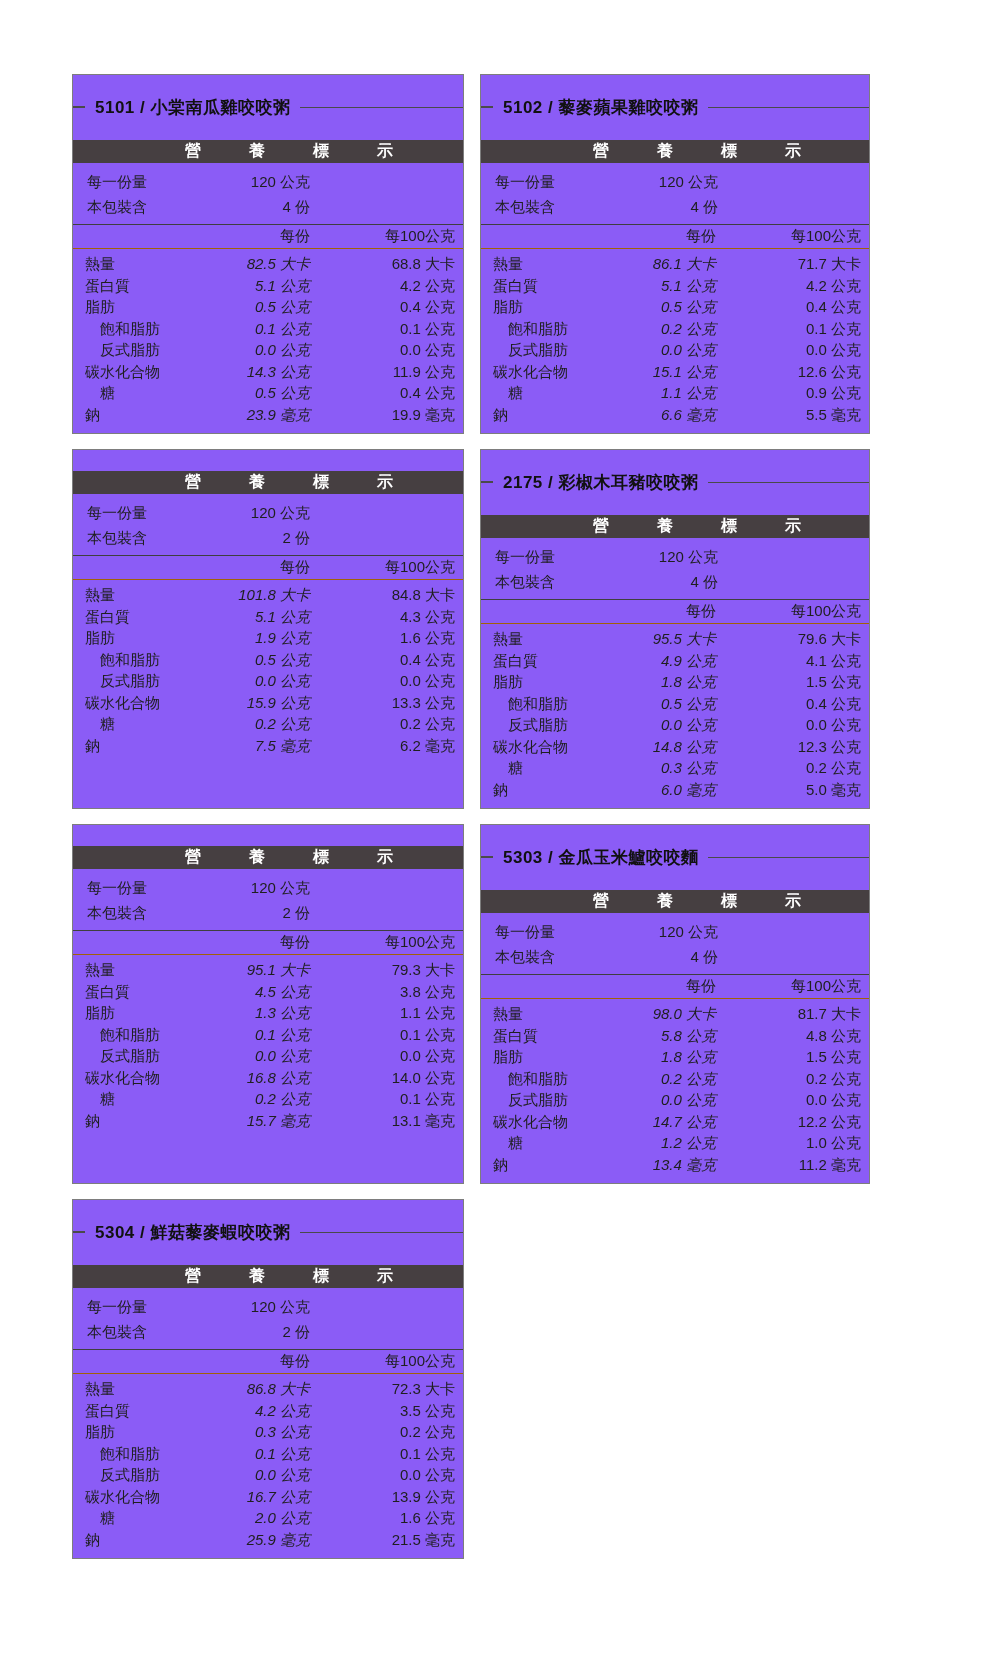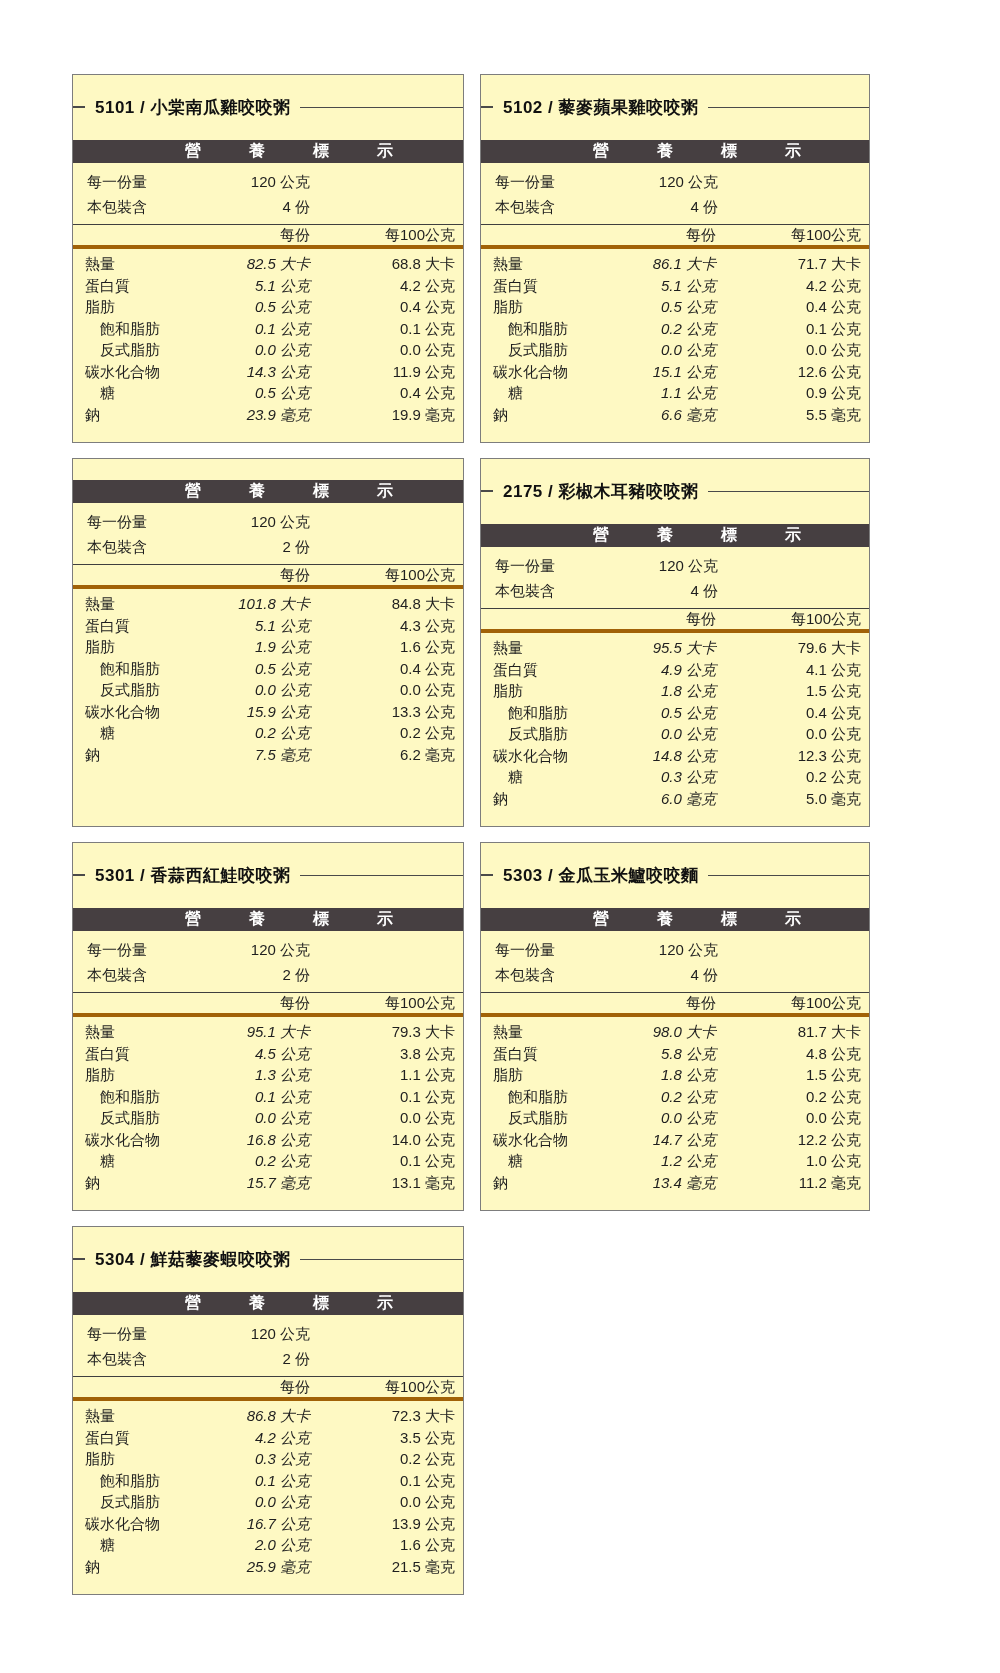--- a/index.html
+++ b/index.html
@@ -12,22 +12,22 @@
   }
   .sheet { padding:74px 0 0 72px; }
   .grid {
     display:grid;
     grid-template-columns:392px 390px;
     column-gap:16px;
     row-gap:15px;
   }
   .panel {
     border:1px solid #7d7d7d;
-    background:#fef9c3;
-    padding-bottom:17px;
+    background:#8b5cf6;
+    padding-bottom:8px;
   }
   
   .legend { display:flex; align-items:center; margin-top:20px; height:24px; }
   .dash { width:12px; height:2px; background:#4a4a4a; flex:0 0 auto; }
   .title {
     font-size:17px; font-weight:bold; color:#111;
     margin:0 9px 0 10px; letter-spacing:0.5px; white-space:nowrap;
   }
   .rule { flex:1 1 auto; height:1px; background:#4a4a4a; }
   
@@ -43,21 +43,21 @@
   }
   
   .serving { padding:6px 8px 5px 14px; border-bottom:1px solid #3f3f3f; }
   .s-row { display:flex; line-height:25px; font-size:15px; }
   .s-label { width:120px; flex:0 0 auto; }
   .s-val { width:103px; flex:0 0 auto; text-align:right; }
   
   .cols {
     display:flex; align-items:center;
     height:24px; padding:0 8px 0 12px;
-    border-bottom:4px solid #a16207;
+    border-bottom:1px solid #a16207;
     font-size:15px;
   }
   .c-spacer { flex:1 1 auto; }
   .c1 { width:112px; flex:0 0 auto; text-align:right; }
   .c2 { width:145px; flex:0 0 auto; text-align:right; }
   
   .rows { padding:4px 0 0; }
   .n-row { display:flex; padding:0 8px 0 12px; line-height:21.5px; font-size:15px; }
   .n-label { flex:1 1 auto; }
   .n-v1 { width:112px; flex:0 0 auto; text-align:right;font-style:italic; }
@@ -362,25 +362,20 @@
 
             <div class="n-row">
               <span class="n-label">鈉</span>
               <span class="n-v1">6.0 毫克</span>
               <span class="n-v2">5.0 毫克</span>
             </div>
           </div>
       </section>
 
       <section class="panel" style="border-color: rgb(125, 125, 125);">
-        <div class="legend">
-          <span class="dash"></span>
-          <h2 class="title">5301 / 香蒜西紅鮭咬咬粥</h2>
-          <span class="rule"></span>
-        </div>
         <div class="bar" style="background: rgb(70, 63, 65);">
           <span class="bar-text">營養標示</span>
         </div>
         <div class="serving">
           <div class="s-row">
             <span class="s-label">每一份量</span>
             <span class="s-val">120 公克</span>
           </div>
           <div class="s-row">
             <span class="s-label">本包裝含</span>

